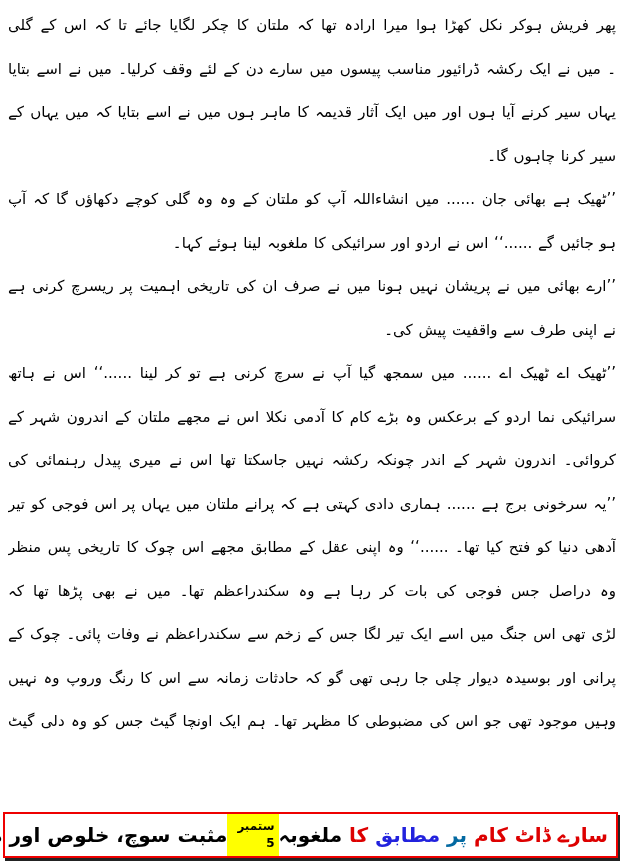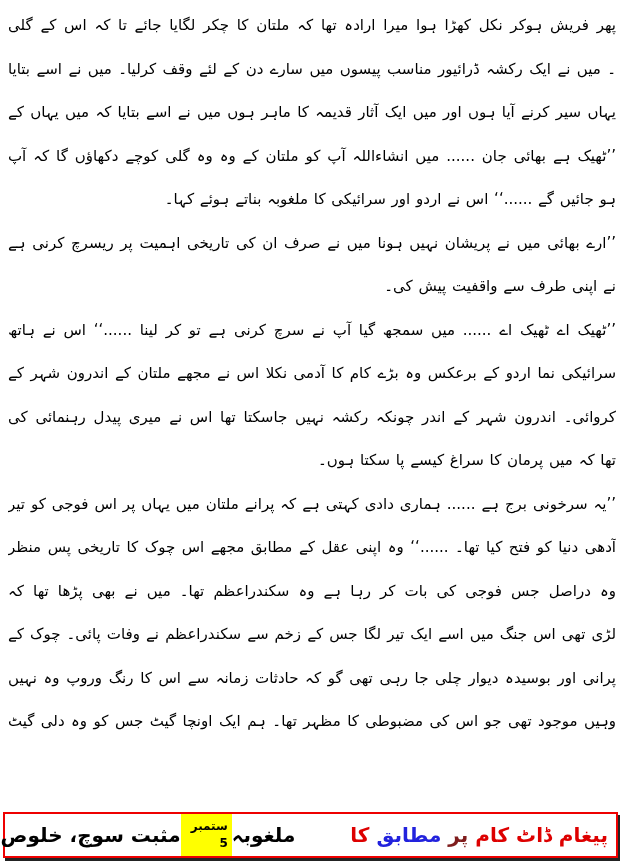--- a/index.html
+++ b/index.html
@@ -70,41 +70,41 @@
 </head>
 <body>
 
 <div class="page">
 
   <div class="story">
 
   <div class="line">پھر فریش ہوکر نکل کھڑا ہوا میرا ارادہ تھا کہ ملتان کا چکر لگایا جائے تا کہ اس کے گلی کوچوں سے واقفیت پیدا ہو سکے</div>
       <div class="line">۔ میں نے ایک رکشہ ڈرائیور مناسب پیسوں میں سارے دن کے لئے وقف کرلیا۔ میں نے اسے بتایا کہ میں</div>
       <div class="line">یہاں سیر کرنے آیا ہوں اور میں ایک آثار قدیمہ کا ماہر ہوں میں نے اسے بتایا کہ میں یہاں کے قدیم علاقوں کی</div>
+      <div class="line last">سیر کرنا چاہوں گا۔</div>
       <div class="line">’’ٹھیک ہے بھائی جان ...... میں انشاءاللہ آپ کو ملتان کے وہ وہ گلی کوچے دکھاؤں گا کہ آپ دیکھ کر پریشان</div>
-      <div class="line last">ہو جائیں گے ......‘‘ اس نے اردو اور سرائیکی کا ملغوبہ بناتے ہوئے کہا۔</div>
+      <div class="line last">ہو جائیں گے ......‘‘ اس نے اردو اور سرائیکی کا ملغوبہ لینا ہوئے کہا۔</div>
       <div class="line">’’ارے بھائی میں نے پریشان نہیں ہونا میں نے صرف ان کی تاریخی اہمیت پر ریسرچ کرنی ہے ......‘‘ میں</div>
       <div class="line last">نے اپنی طرف سے واقفیت پیش کی۔</div>
       <div class="line">’’ٹھیک اے ٹھیک اے ...... میں سمجھ گیا آپ نے سرچ کرنی ہے تو کر لینا ......‘‘ اس نے ہاتھ نچایا۔ اپنی</div>
       <div class="line">سرائیکی نما اردو کے برعکس وہ بڑے کام کا آدمی نکلا اس نے مجھے ملتان کے اندرون شہر کے قدیم گلی کوچوں کی سیر</div>
       <div class="line">کروائی۔ اندرون شہر کے اندر چونکہ رکشہ نہیں جاسکتا تھا اس نے میری پیدل رہنمائی کی میں ابھی تک نہیں سمجھ سکا</div>
-      <div class="line last">تھا کہ میں پرمان کا سراغ کیسے پا سکتا ہوں۔</div>
       <div class="line">’’یہ سرخونی برج ہے ...... ہماری دادی کہتی ہے کہ پرانے ملتان میں یہاں پر اس فوجی کو تیر لگا تھا جس نے</div>
       <div class="line">آدھی دنیا کو فتح کیا تھا۔ ......‘‘ وہ اپنی عقل کے مطابق مجھے اس چوک کا تاریخی پس منظر بتا رہا تھا۔ میں سمجھ گیا کہ</div>
       <div class="line">وہ دراصل جس فوجی کی بات کر رہا ہے وہ سکندراعظم تھا۔ میں نے بھی پڑھا تھا کہ سکندراعظم نے یہاں جو جنگ</div>
       <div class="line">لڑی تھی اس جنگ میں اسے ایک تیر لگا جس کے زخم سے سکندراعظم نے وفات پائی۔ چوک کے اردگرد قلعے کی</div>
       <div class="line">پرانی اور بوسیدہ دیوار چلی جا رہی تھی گو کہ حادثات زمانہ سے اس کا رنگ وروپ وہ نہیں رہا تھا مگر وہ ابھی تک</div>
       <div class="line">وہیں موجود تھی جو اس کی مضبوطی کا مظہر تھا۔ ہم ایک اونچا گیٹ جس کو وہ دلی گیٹ بتا رہا تھا کی اونچی چڑھائی</div>
     </div>
 
   <div class="footer" style="border-color: rgb(238, 0, 0);">
 
     <div class="caption">
       
-    <span style="color: rgb(221, 0, 0);">پیغام ڈاٹ کام</span><span style="color: #7f1d1d;"> پر </span><span style="color: rgb(34, 34, 221);">مطابق</span><span style="color: rgb(221, 0, 0); margin-left: 48px;"> کا </span><span style="color: rgb(0, 0, 0);">ملغوبہ</span></div>
+    <span style="color: rgb(221, 0, 0);">سارے ڈاٹ کام</span><span style="color: #0369a1;"> پر </span><span style="color: rgb(34, 34, 221);">مطابق</span><span style="color: rgb(221, 0, 0);"> کا </span><span style="color: rgb(0, 0, 0);">ملغوبہ</span></div>
 
     <div class="badge" style="background-color: rgb(255, 255, 0);">ستمبر 5</div>
 
     <div class="motto">مثبت سوچ، خلوص اور محبت</div>
 
   </div>
 
 </div>
 
 </body></html>

